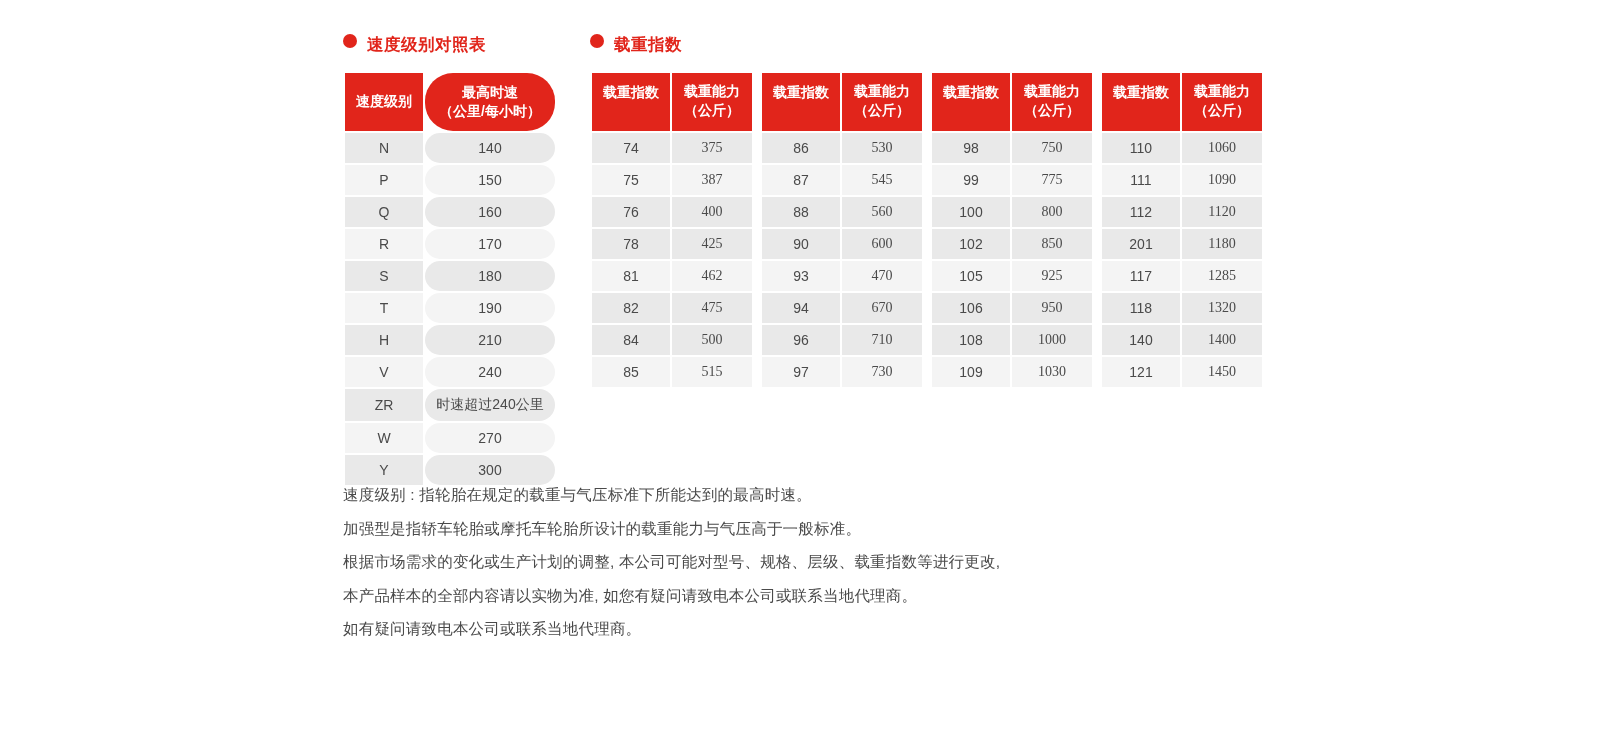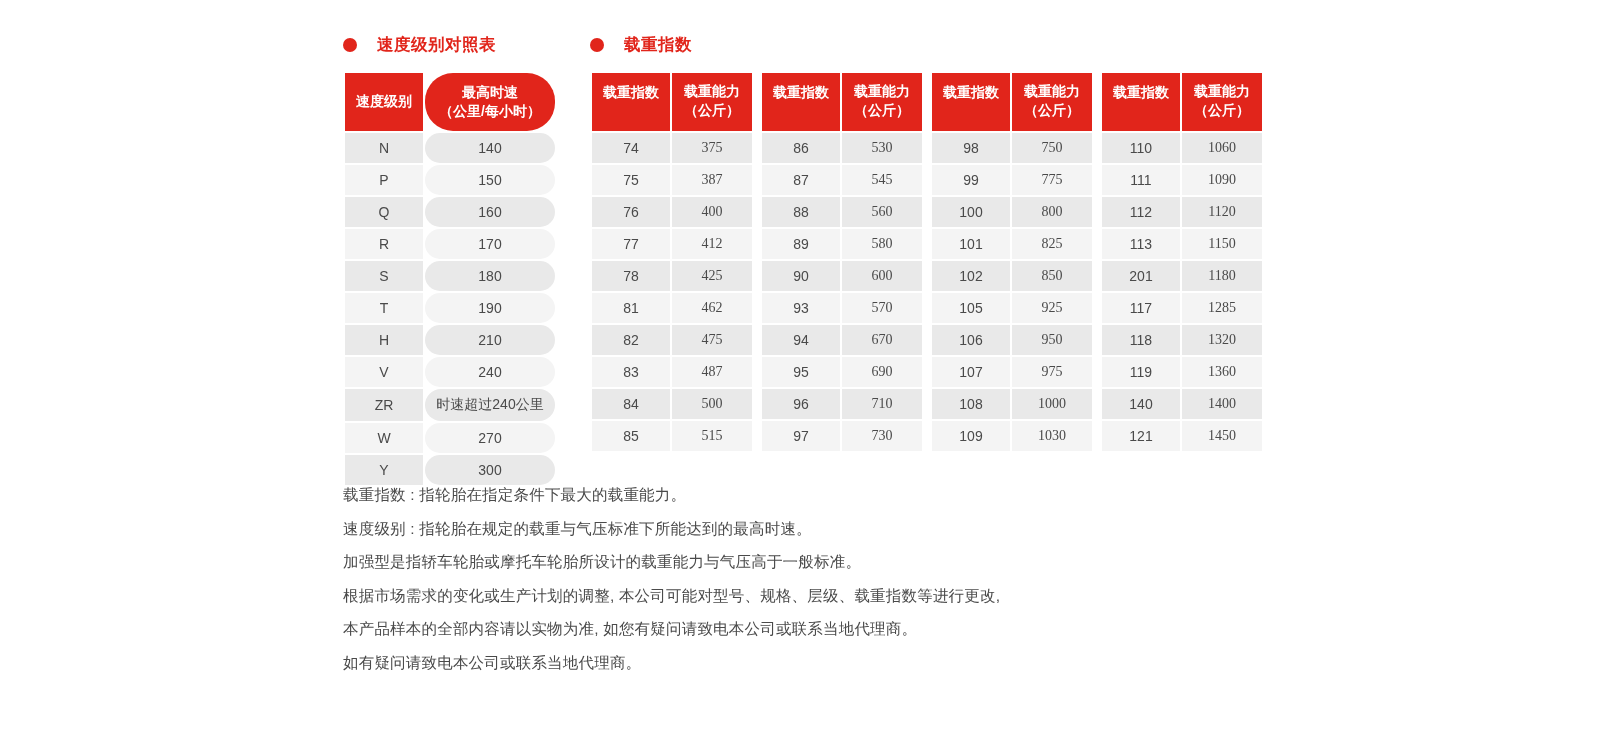--- a/index.html
+++ b/index.html
@@ -22,22 +22,22 @@
   .tables-area {
     position: absolute;
     left: 343px;
     top: 34px;
     display: flex;
     align-items: flex-start;
     gap: 33px;
   }
   .section-heading {
     display: flex;
-    align-items: center;
-    gap: 20px;
+    align-items: flex-start;
+    gap: 10px;
     margin-bottom: 15px;
     height: 22px;
   }
   .bullet-dot {
     width: 14px;
     height: 14px;
     border-radius: 50%;
     background: #e1251b;
     display: inline-block;
     flex: none;
@@ -250,84 +250,58 @@
               <td class="gap" style="background: rgb(255, 255, 255);"></td>
               <td class="idx">88</td>
               <td class="cap">560</td>
               <td class="gap" style="background: rgb(255, 255, 255);"></td>
               <td class="idx">100</td>
               <td class="cap">800</td>
               <td class="gap" style="background: rgb(255, 255, 255);"></td>
               <td class="idx">112</td>
               <td class="cap">1120</td>
             </tr>
-            <tr class="alt">
-              <td class="idx">77</td>
-              <td class="cap">412</td>
-              <td class="gap" style="background: rgb(255, 255, 255);"></td>
-              <td class="idx">89</td>
-              <td class="cap">580</td>
-              <td class="gap" style="background: rgb(255, 255, 255);"></td>
-              <td class="idx">101</td>
-              <td class="cap">825</td>
-              <td class="gap" style="background: rgb(255, 255, 255);"></td>
-              <td class="idx">113</td>
-              <td class="cap">1150</td>
-            </tr>
             <tr>
               <td class="idx">78</td>
               <td class="cap">425</td>
               <td class="gap" style="background: rgb(255, 255, 255);"></td>
               <td class="idx">90</td>
               <td class="cap">600</td>
               <td class="gap" style="background: rgb(255, 255, 255);"></td>
               <td class="idx">102</td>
               <td class="cap">850</td>
               <td class="gap" style="background: rgb(255, 255, 255);"></td>
               <td class="idx">201</td>
               <td class="cap">1180</td>
             </tr>
             <tr class="alt">
               <td class="idx">81</td>
               <td class="cap">462</td>
               <td class="gap" style="background: rgb(255, 255, 255);"></td>
               <td class="idx">93</td>
-              <td class="cap">570</td>
+              <td class="cap">470</td>
               <td class="gap" style="background: rgb(255, 255, 255);"></td>
               <td class="idx">105</td>
               <td class="cap">925</td>
               <td class="gap" style="background: rgb(255, 255, 255);"></td>
               <td class="idx">117</td>
               <td class="cap">1285</td>
             </tr>
             <tr>
               <td class="idx">82</td>
               <td class="cap">475</td>
               <td class="gap" style="background: rgb(255, 255, 255);"></td>
               <td class="idx">94</td>
               <td class="cap">670</td>
               <td class="gap" style="background: rgb(255, 255, 255);"></td>
               <td class="idx">106</td>
               <td class="cap">950</td>
               <td class="gap" style="background: rgb(255, 255, 255);"></td>
               <td class="idx">118</td>
               <td class="cap">1320</td>
-            </tr>
-            <tr class="alt">
-              <td class="idx">83</td>
-              <td class="cap">487</td>
-              <td class="gap" style="background: rgb(255, 255, 255);"></td>
-              <td class="idx">95</td>
-              <td class="cap">690</td>
-              <td class="gap" style="background: rgb(255, 255, 255);"></td>
-              <td class="idx">107</td>
-              <td class="cap">975</td>
-              <td class="gap" style="background: rgb(255, 255, 255);"></td>
-              <td class="idx">119</td>
-              <td class="cap">1360</td>
             </tr>
             <tr>
               <td class="idx">84</td>
               <td class="cap">500</td>
               <td class="gap" style="background: rgb(255, 255, 255);"></td>
               <td class="idx">96</td>
               <td class="cap">710</td>
               <td class="gap" style="background: rgb(255, 255, 255);"></td>
               <td class="idx">108</td>
               <td class="cap">1000</td>
@@ -348,21 +322,20 @@
               <td class="idx">121</td>
               <td class="cap">1450</td>
             </tr>
           </tbody>
       </table>
     </div>
 
   </div>
 
   <div class="notes" id="notes">
-      <div class="note-line">载重指数 : 指轮胎在指定条件下最大的载重能力。</div>
       <div class="note-line">速度级别 : 指轮胎在规定的载重与气压标准下所能达到的最高时速。</div>
       <div class="note-line">加强型是指轿车轮胎或摩托车轮胎所设计的载重能力与气压高于一般标准。</div>
       <div class="note-line">根据市场需求的变化或生产计划的调整, 本公司可能对型号、规格、层级、载重指数等进行更改,</div>
       <div class="note-line">本产品样本的全部内容请以实物为准, 如您有疑问请致电本公司或联系当地代理商。</div>
       <div class="note-line">如有疑问请致电本公司或联系当地代理商。</div>
     </div>
 
 </div>
 
 </body></html>

